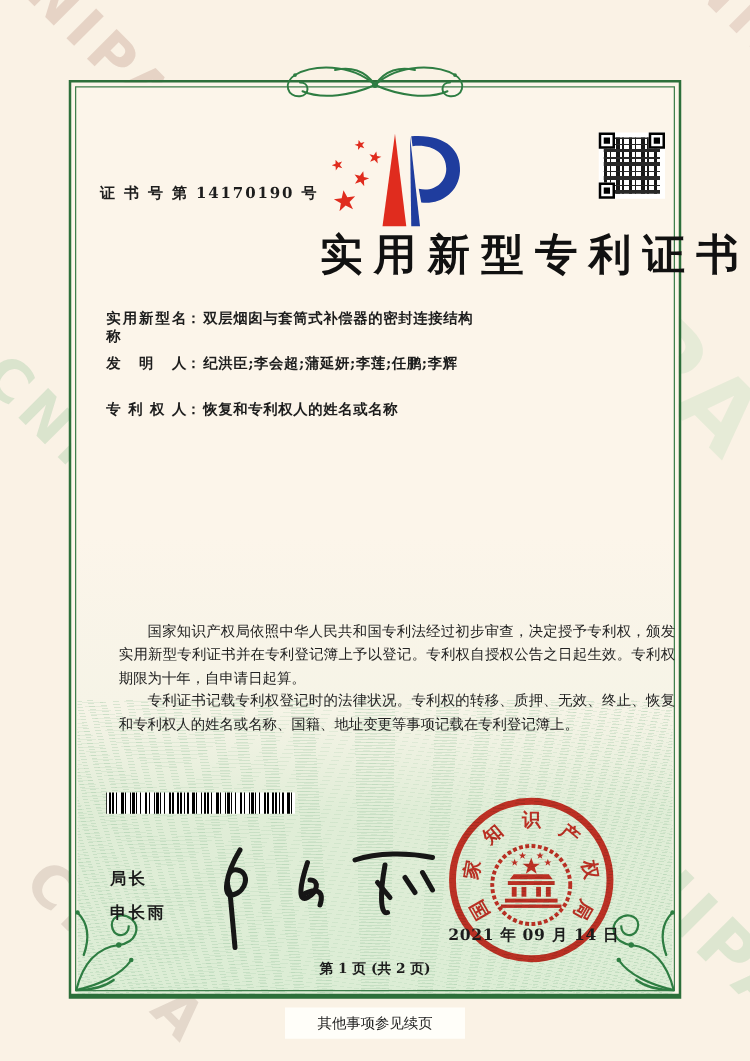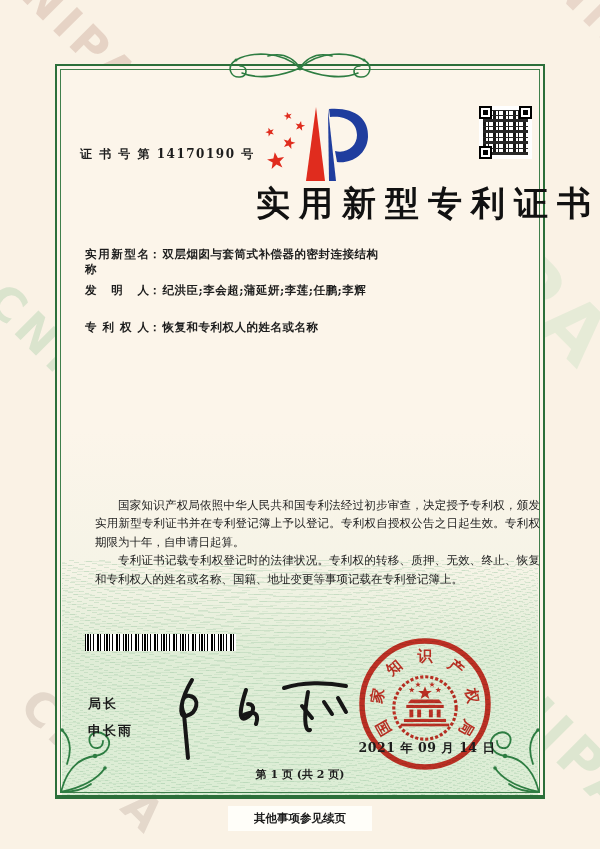--- a/index.html
+++ b/index.html
@@ -67,21 +67,21 @@
   .seal svg{ position:absolute; left:0; top:0; }
   .sc{ position:absolute; left:50%; top:50%; width:22px; height:22px; margin:-11px 0 0 -11px;
     text-align:center; font-size:15px; line-height:22px; font-weight:700; color:#d5281e; }
   .seal-date{ position:absolute; left:357px; top:740px; width:140px; text-align:center;
     font-size:12.5px; font-weight:700; letter-spacing:.5px; color:#1c1c1c; z-index:6; }
   
   .page-info{ position:absolute; left:0; top:767px; width:100%; text-align:center;
     font-size:11px; font-weight:600; }
   .footer-note{ position:absolute; left:0; top:806px; width:100%; text-align:center; }
   .footer-note span{ display:inline-block; background:#fffef9; padding:5px 26px;
-    font-size:11.5px; font-weight:700; }
+    font-size:11.5px; font-weight:400; }
   .ornament{ position:absolute; pointer-events:none; }
 </style>
 </head>
 <body>
 
 <div class="page">
 
   <div class="wm" style="left:-25px; top:-5px; font-size:46px; color:rgba(214,185,172,.55);">CNIPA</div>
   <div class="wm" style="left:505px; top:-15px; font-size:46px; color:rgba(216,188,176,.5);">CNIPA</div>
   <div class="wm" style="left:-32px; top:330px; font-size:46px; color:rgba(186,214,182,.5);">CNIPA</div>

